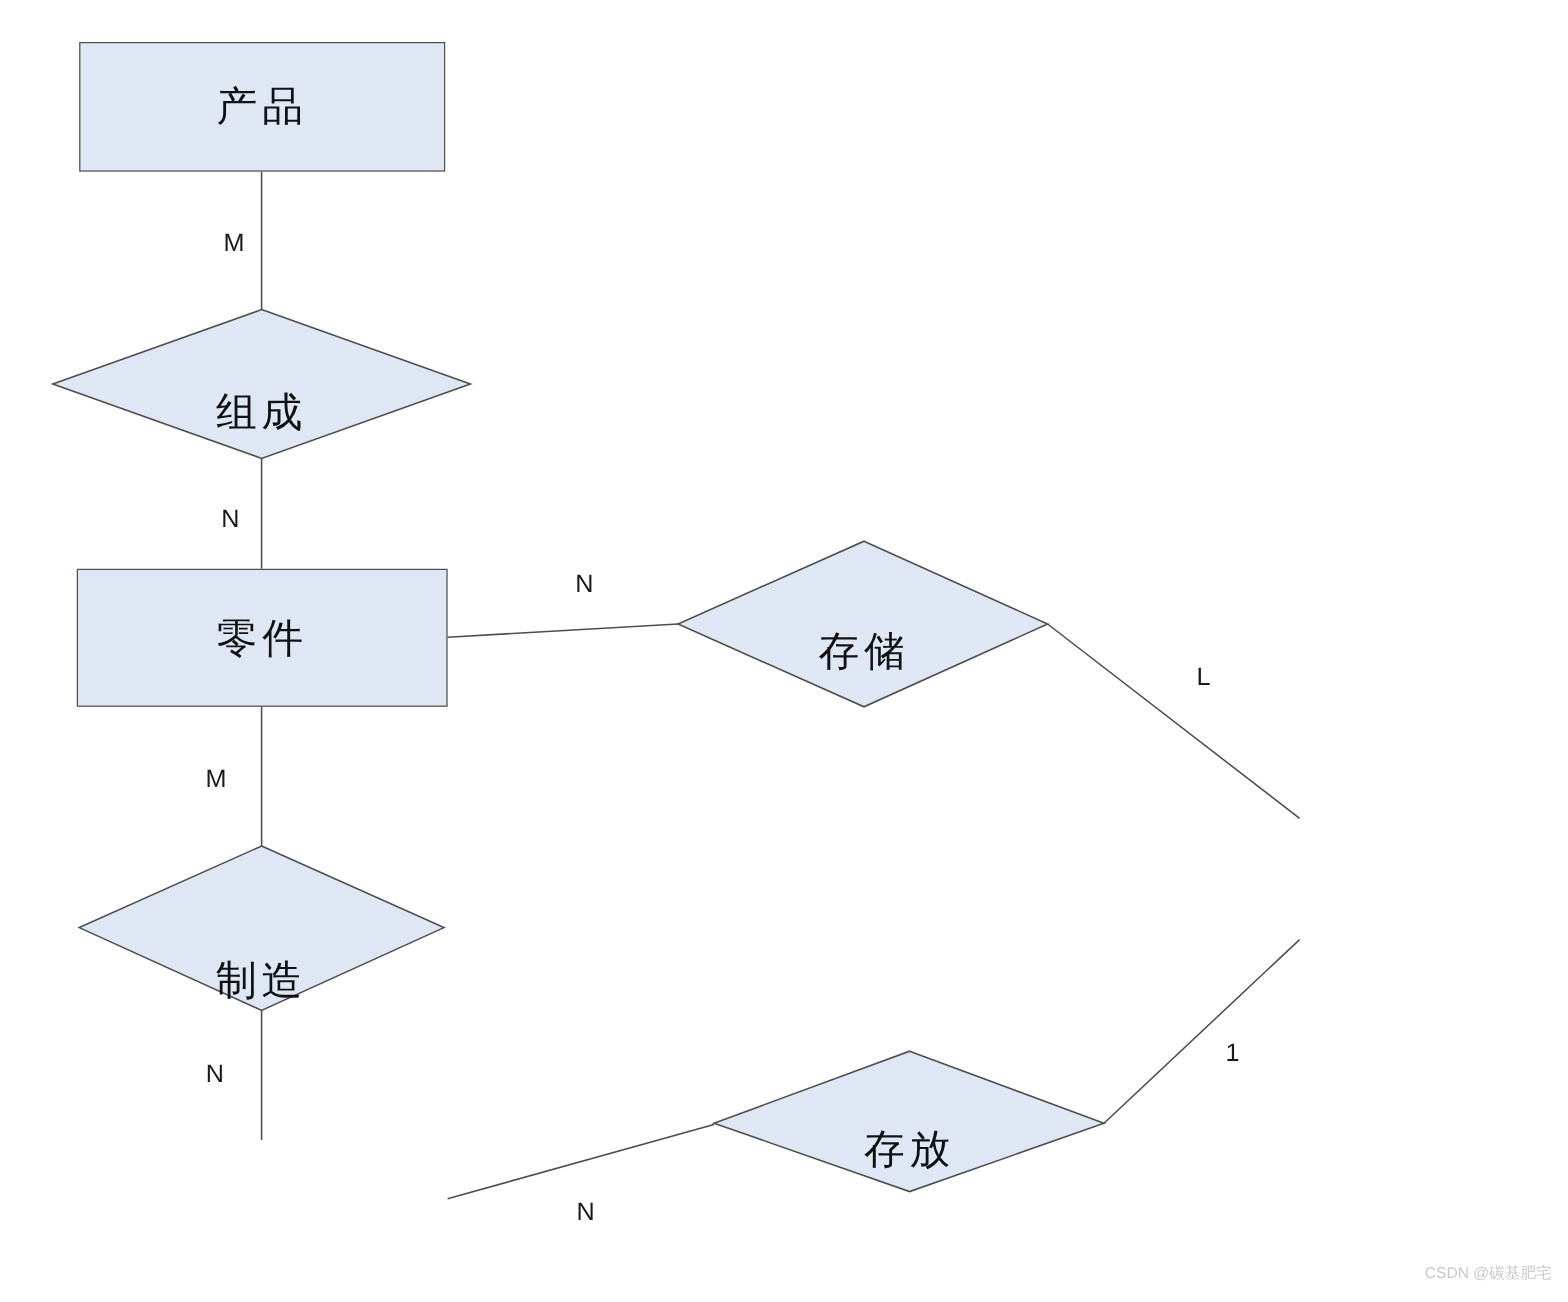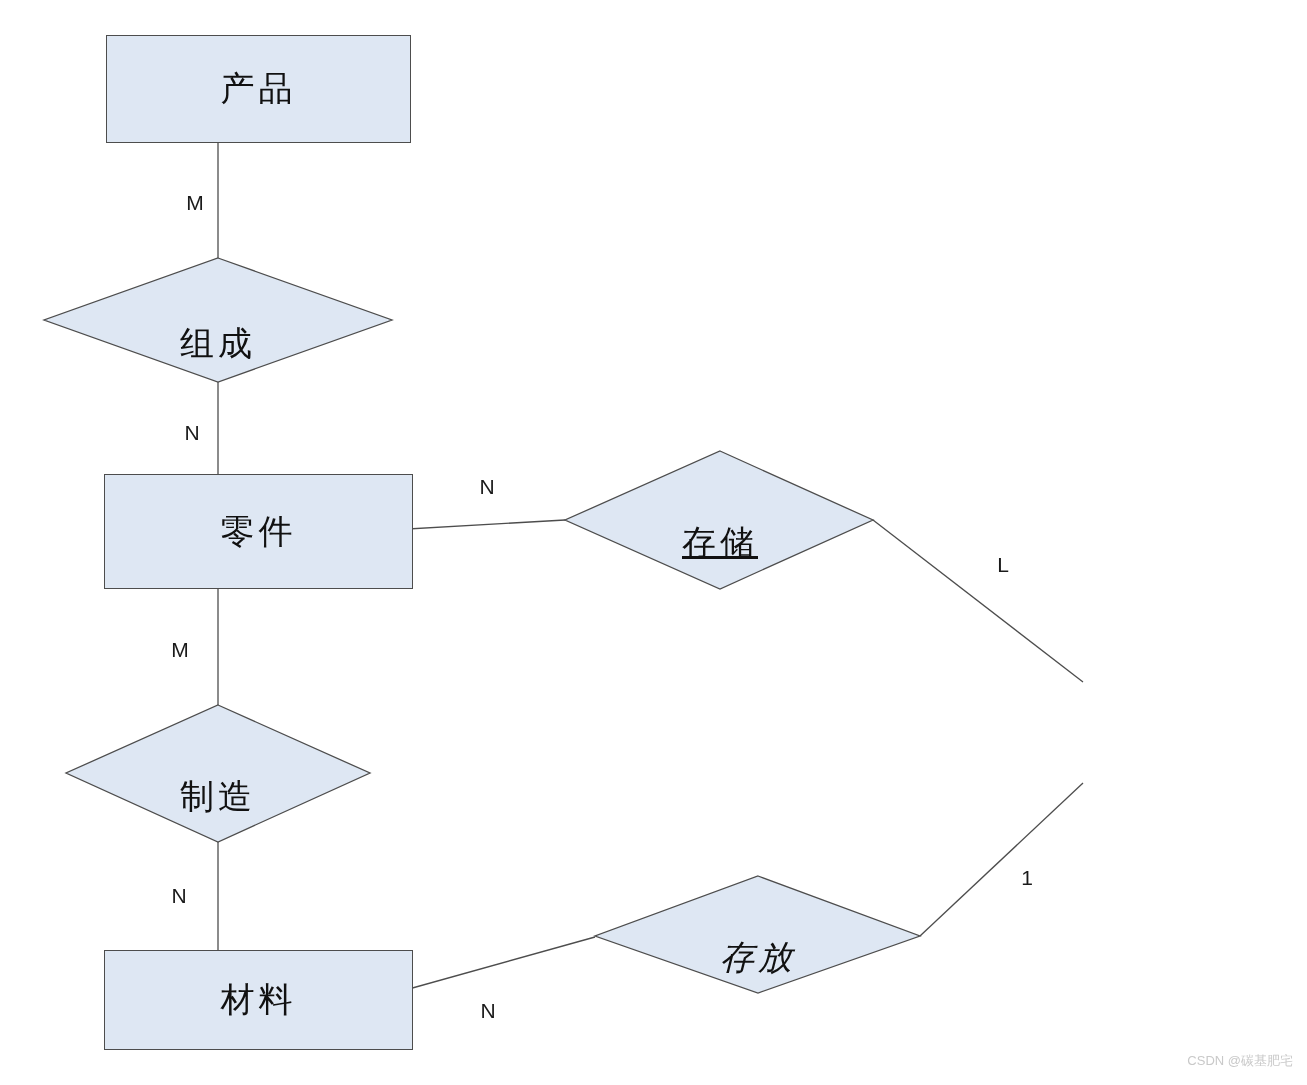--- a/index.html
+++ b/index.html
@@ -23,21 +23,20 @@
     height: 1085px;
   }
   .entity {
     position: absolute;
     background: #dee7f3;
     border: 1.5px solid #4d4d4d;
     display: flex;
     align-items: center;
     justify-content: center;
     box-sizing: border-box;
-    margin-left: 40px;
   }
   .shape-label {
     font-family: "DejaVu Serif", "Liberation Serif", serif;
     font-size: 34px;
     color: #111111;
     letter-spacing: 4px;
     white-space: nowrap;
   }
   .diamond-label {
     position: absolute;
@@ -88,28 +87,25 @@
     <polygon points="218,705 370,773 218,842 66,773" fill="#dee7f3" stroke="#4d4d4d" stroke-width="1.3"></polygon>
     <polygon points="758,876 920,936 758,993 595,936" fill="#dee7f3" stroke="#4d4d4d" stroke-width="1.3"></polygon>
   </svg>
 
   <div class="entity" style="left:66px;  top:35px;  width:305px; height:108px;">
     <span class="shape-label">产品</span>
   </div>
   <div class="entity" style="left:64px;  top:474px; width:309px; height:115px;">
     <span class="shape-label">零件</span>
   </div>
-  <div class="entity" style="left:64px;  top:950px; width:309px; height:100px;">
-    <span class="shape-label">材料</span>
-  </div>
 
   <span class="diamond-label" style="left:218px; top:320px;">组成</span>
-  <span class="diamond-label" style="left:720px; top:519px;text-decoration:underline;">存储</span>
-  <span class="diamond-label" style="left:218px; top:773px;">制造</span>
-  <span class="diamond-label" style="left:758px; top:934px;font-style:italic;">存放</span>
+  <span class="diamond-label" style="left:720px; top:519px;">存储</span>
+  <span class="diamond-label" style="left:218px; top:793px;">制造</span>
+  <span class="diamond-label" style="left:758px; top:934px;">存放</span>
 
   <span class="cardinality" style="left:195px;  top:203px;">M</span>
   <span class="cardinality" style="left:192px;  top:433px;">N</span>
   <span class="cardinality" style="left:487px;  top:487px;">N</span>
   <span class="cardinality" style="left:1003px; top:565px;">L</span>
   <span class="cardinality" style="left:180px;  top:650px;">M</span>
   <span class="cardinality" style="left:179px;  top:896px;">N</span>
   <span class="cardinality" style="left:488px;  top:1011px;">N</span>
   <span class="cardinality" style="left:1027px; top:878px;">1</span>
 

